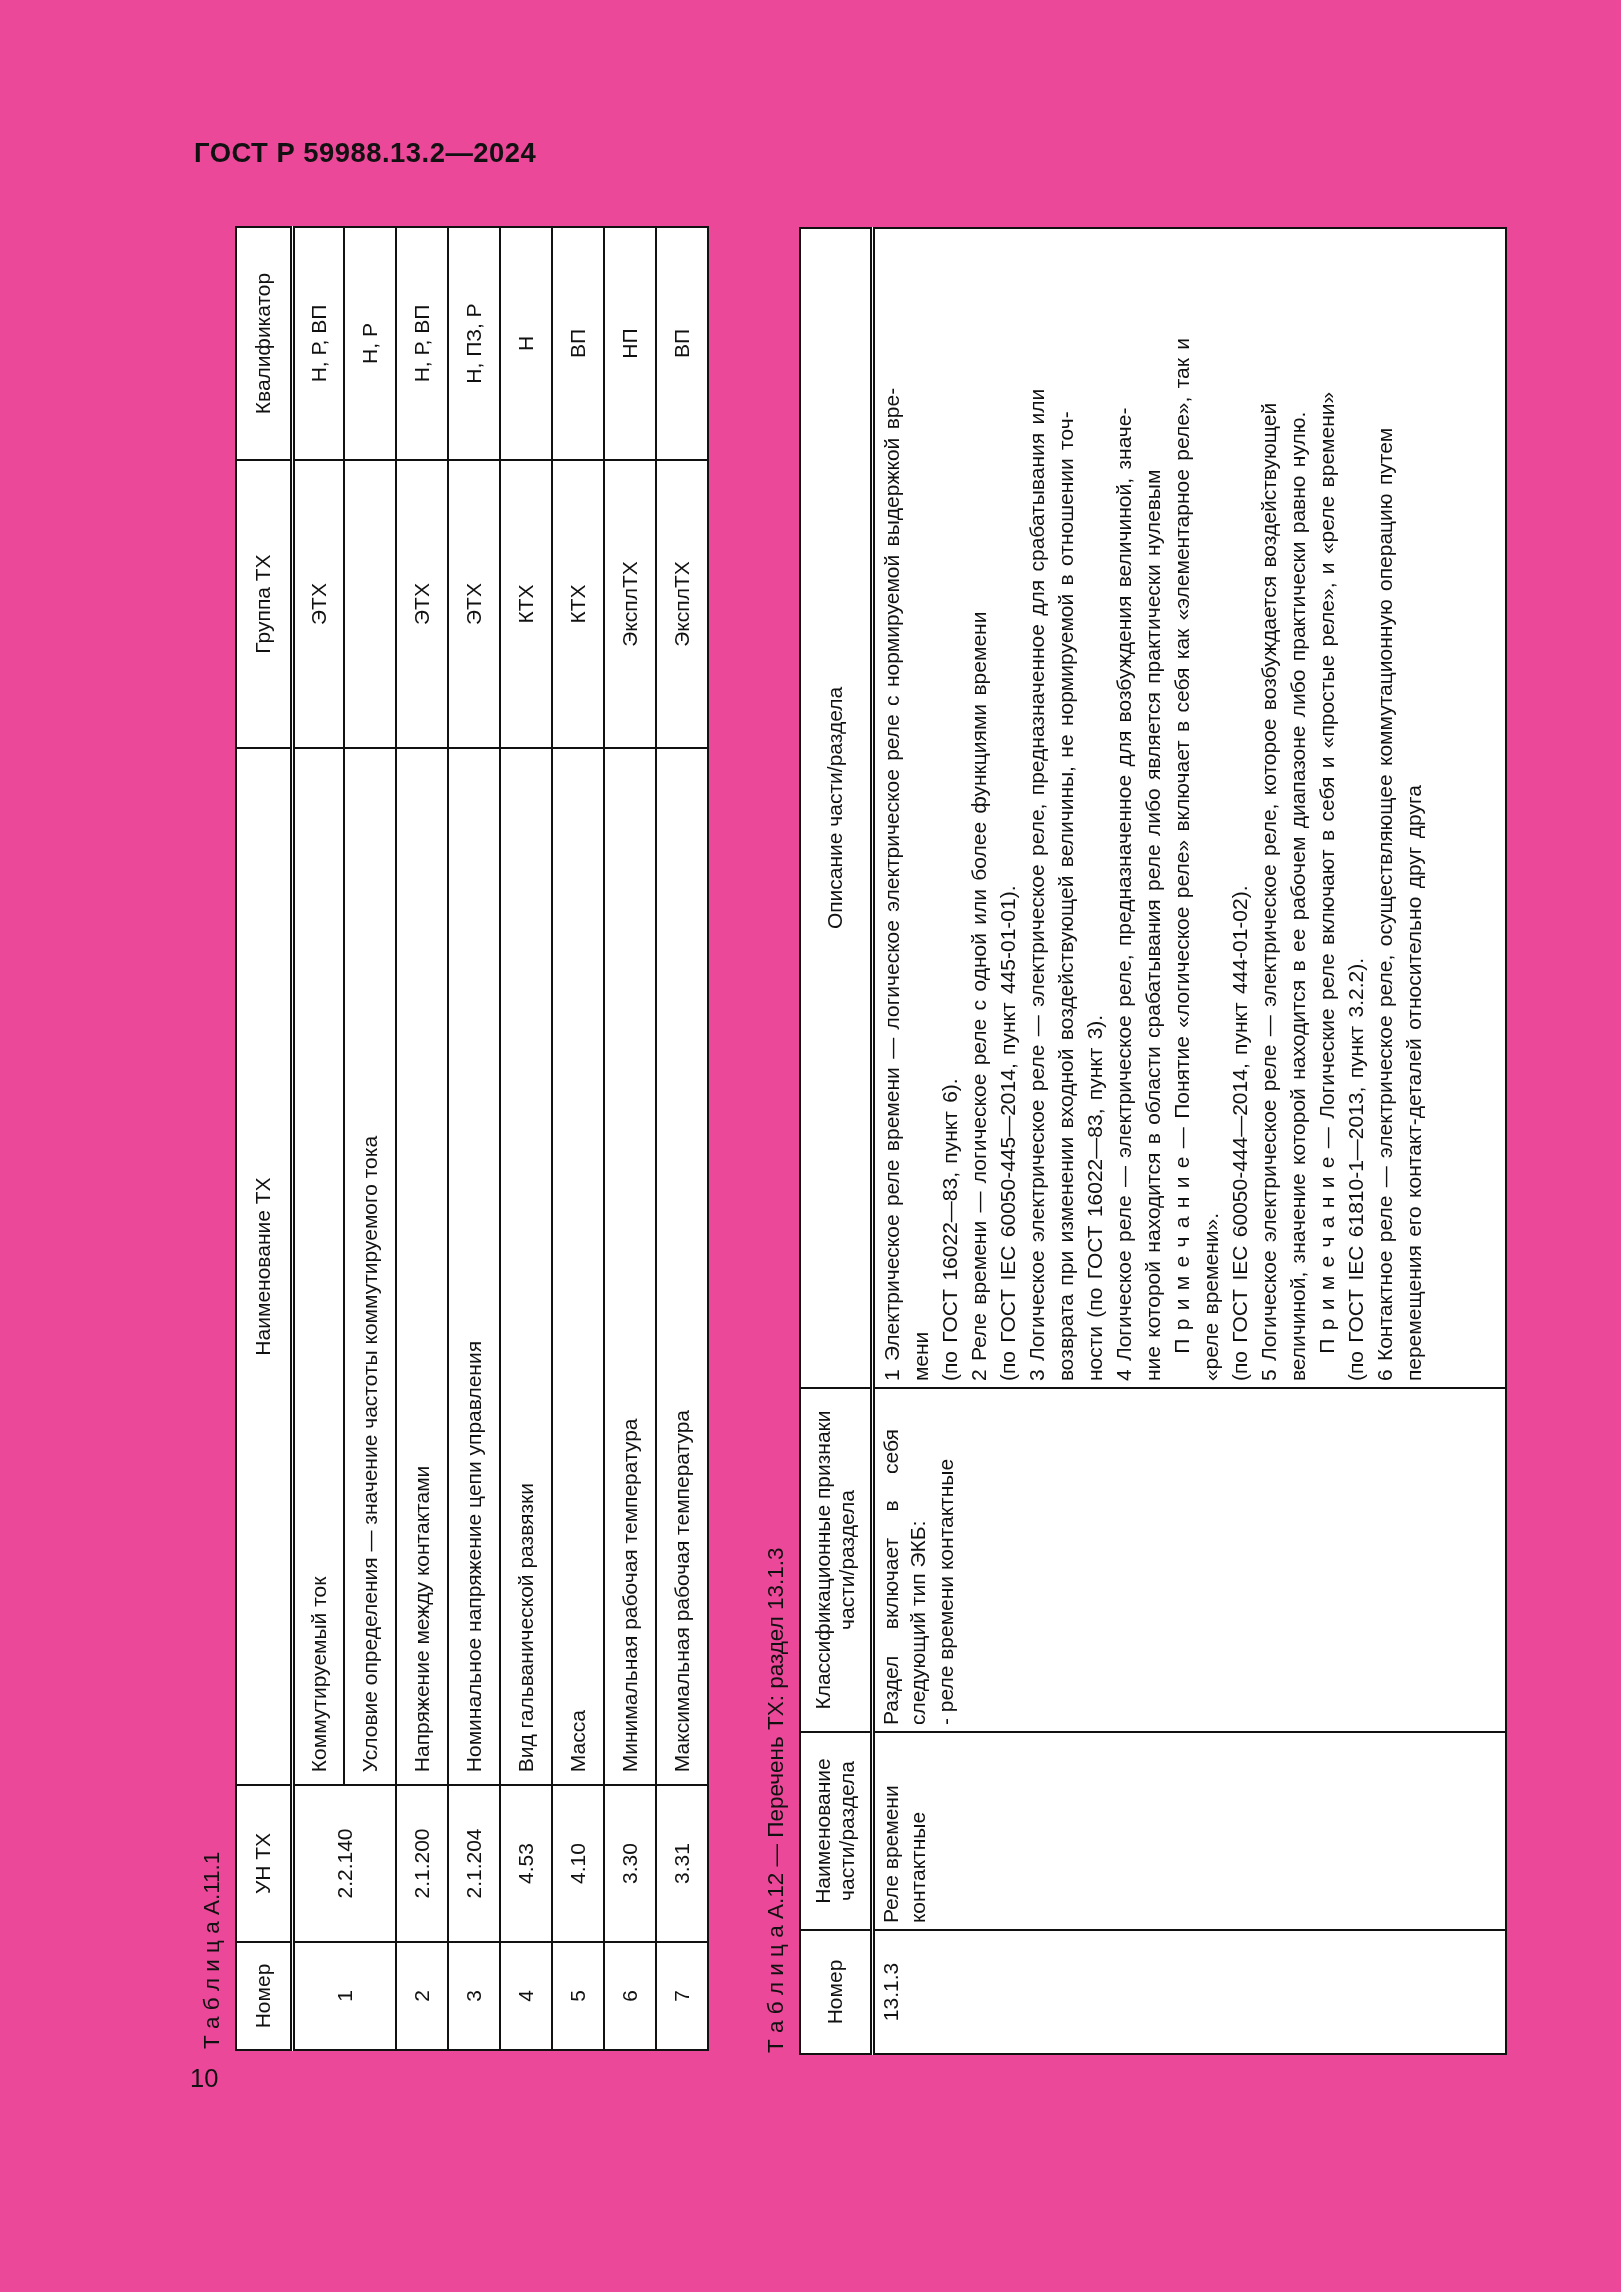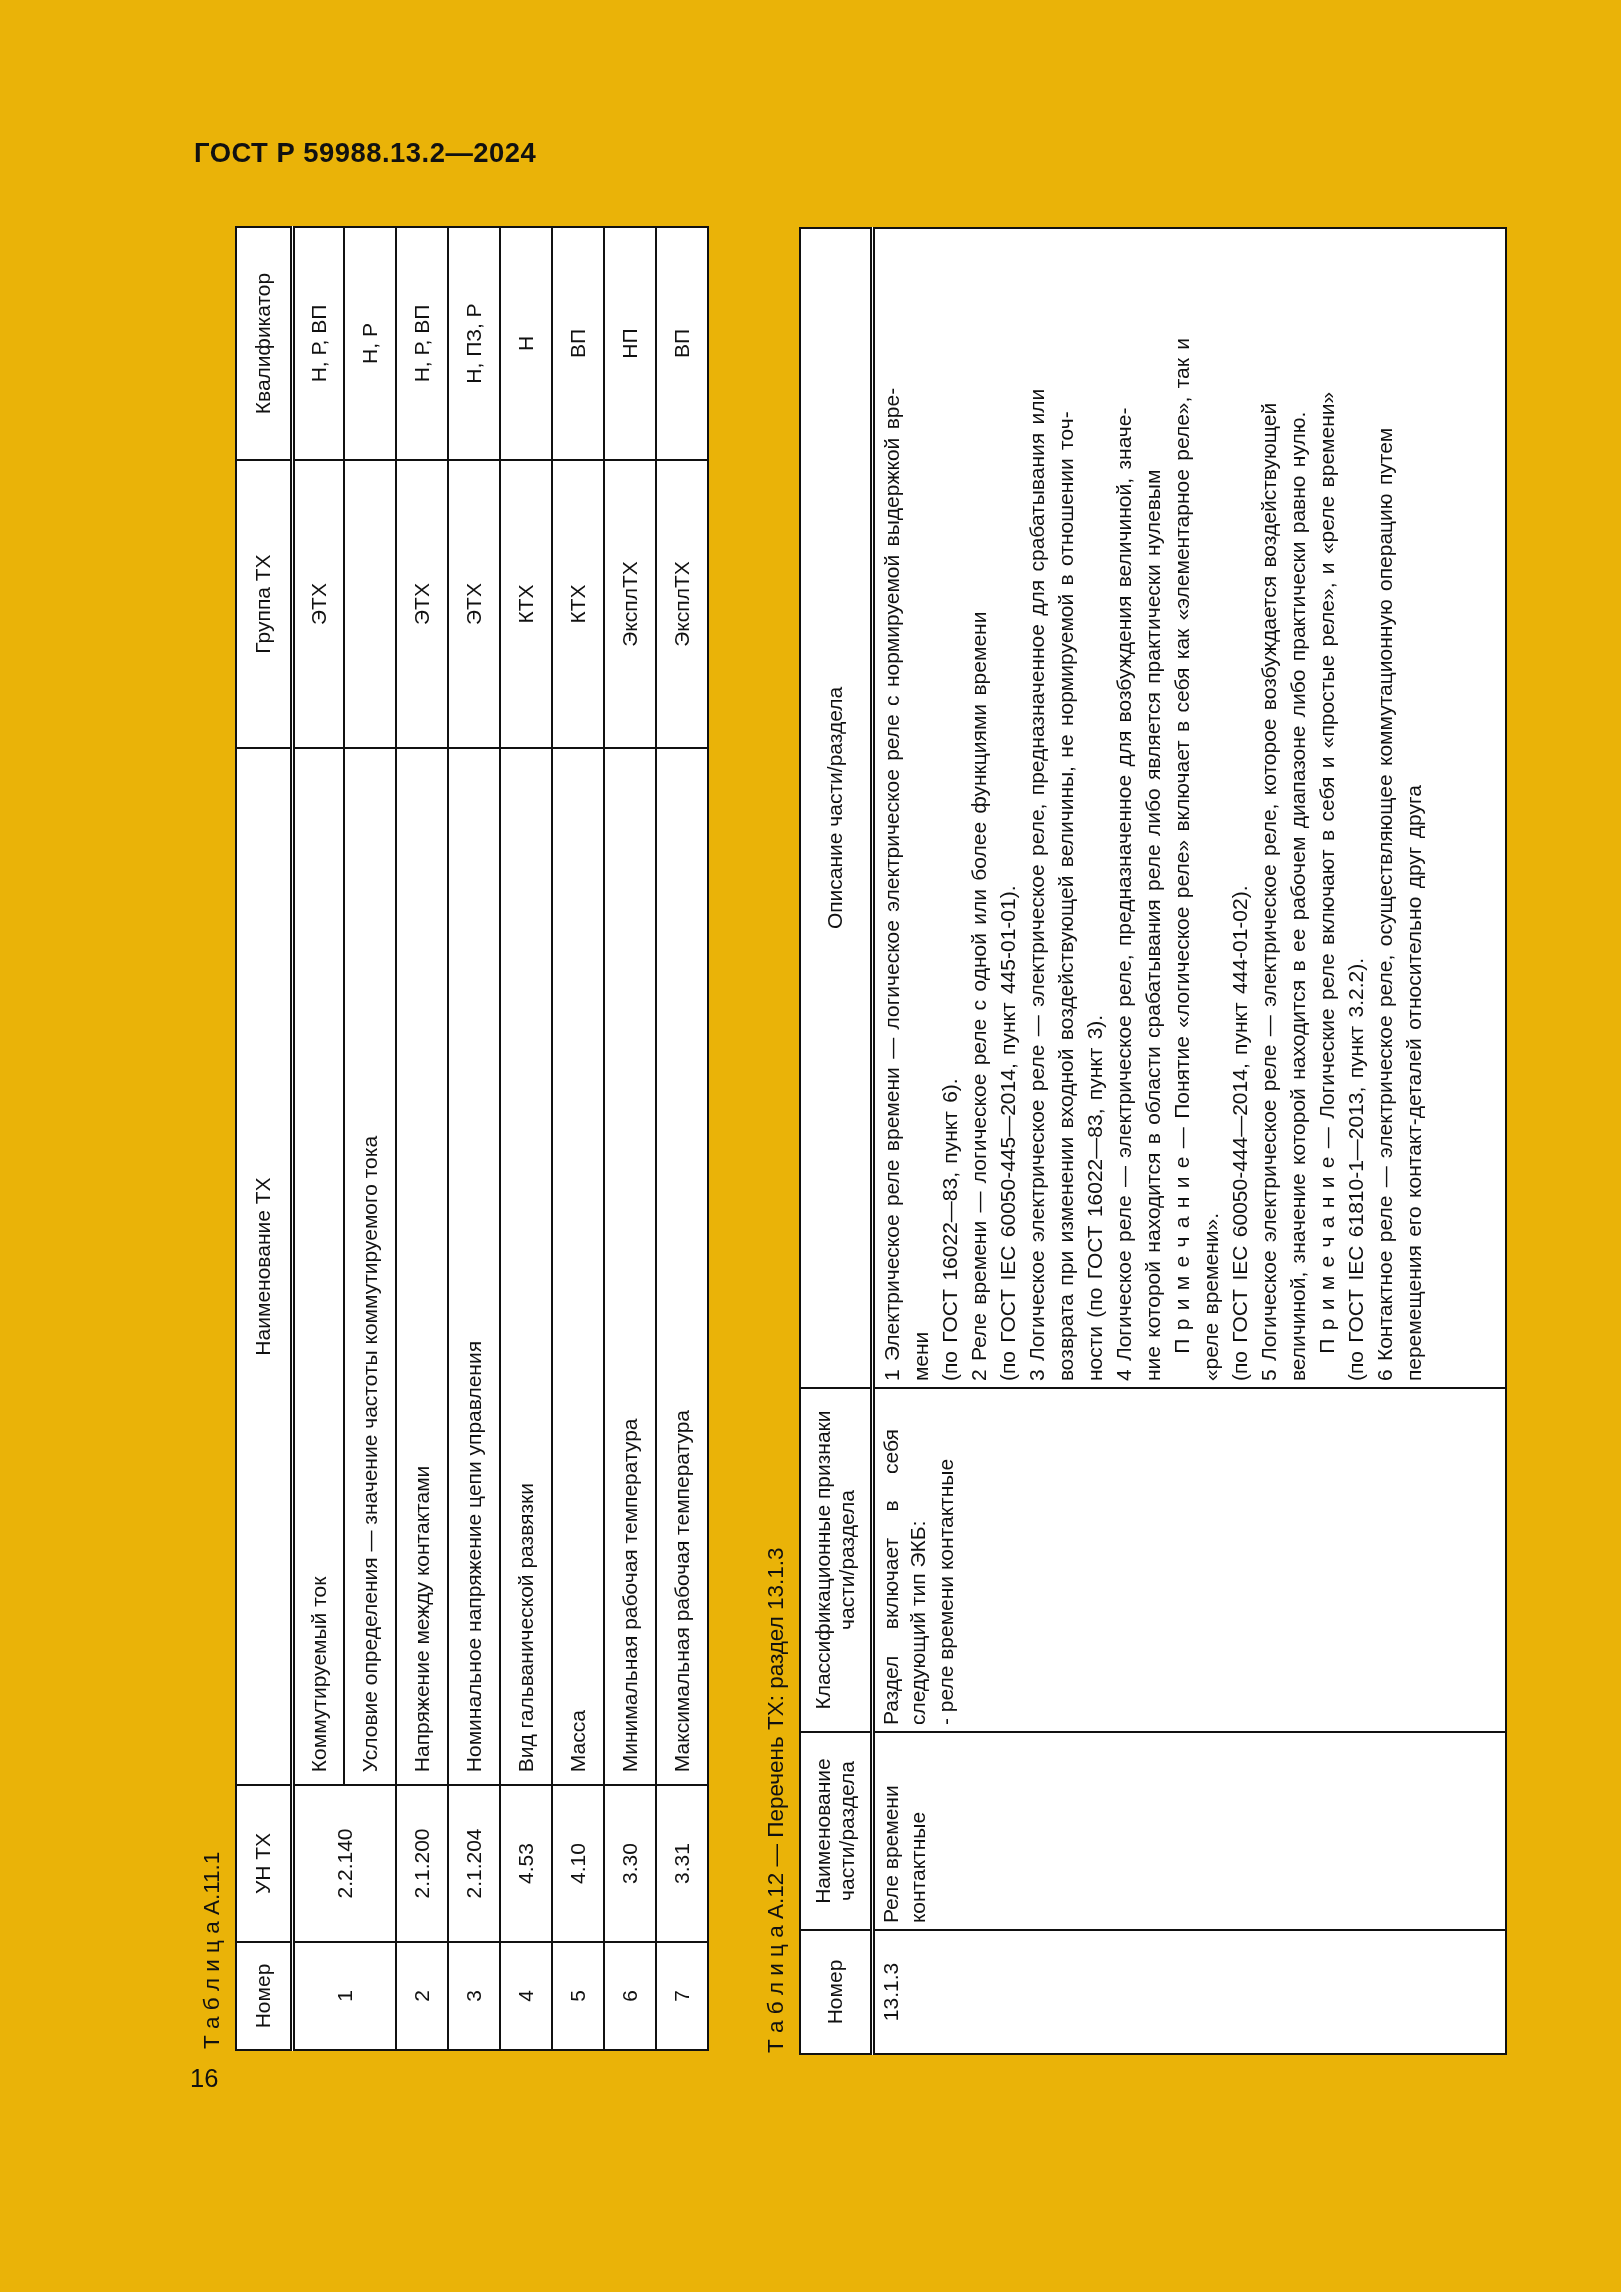--- a/index.html
+++ b/index.html
@@ -1,20 +1,20 @@
 <!DOCTYPE html>
 <html><head>
 <meta charset="utf-8">
 <style>
   html,body { margin:0; padding:0; background:#777; }
   .page {
     position: relative;
     width: 1621px; height: 2293px;
     margin: 0 auto;
-    background: #eab308;
+    background: #ec4899;
     color: #111;
     font-family: "Liberation Sans", sans-serif;
     overflow: hidden;
   }
   .doc-header {
     position: absolute; left: 194px; top: 137px;
     font-size: 27.4px; font-weight: bold; letter-spacing: 0.5px;
   }
   .page-number {
     position: absolute; left: 190px; top: 2064px;
@@ -215,16 +215,16 @@
               <div class="dline">(по ГОСТ IEC 61810-1—2013, пункт 3.2.2).</div>
               <div class="dline">6 Контактное реле — электрическое реле, осуществляющее коммутационную операцию путем</div>
               <div class="dline">перемещения его контакт-деталей относительно друг друга</div>
             </td>
           </tr>
         </tbody>
       </table>
     </div>
   </div>
 
-  <div class="page-number">16</div>
+  <div class="page-number">10</div>
 
 </div>
 
 
 </body></html>

